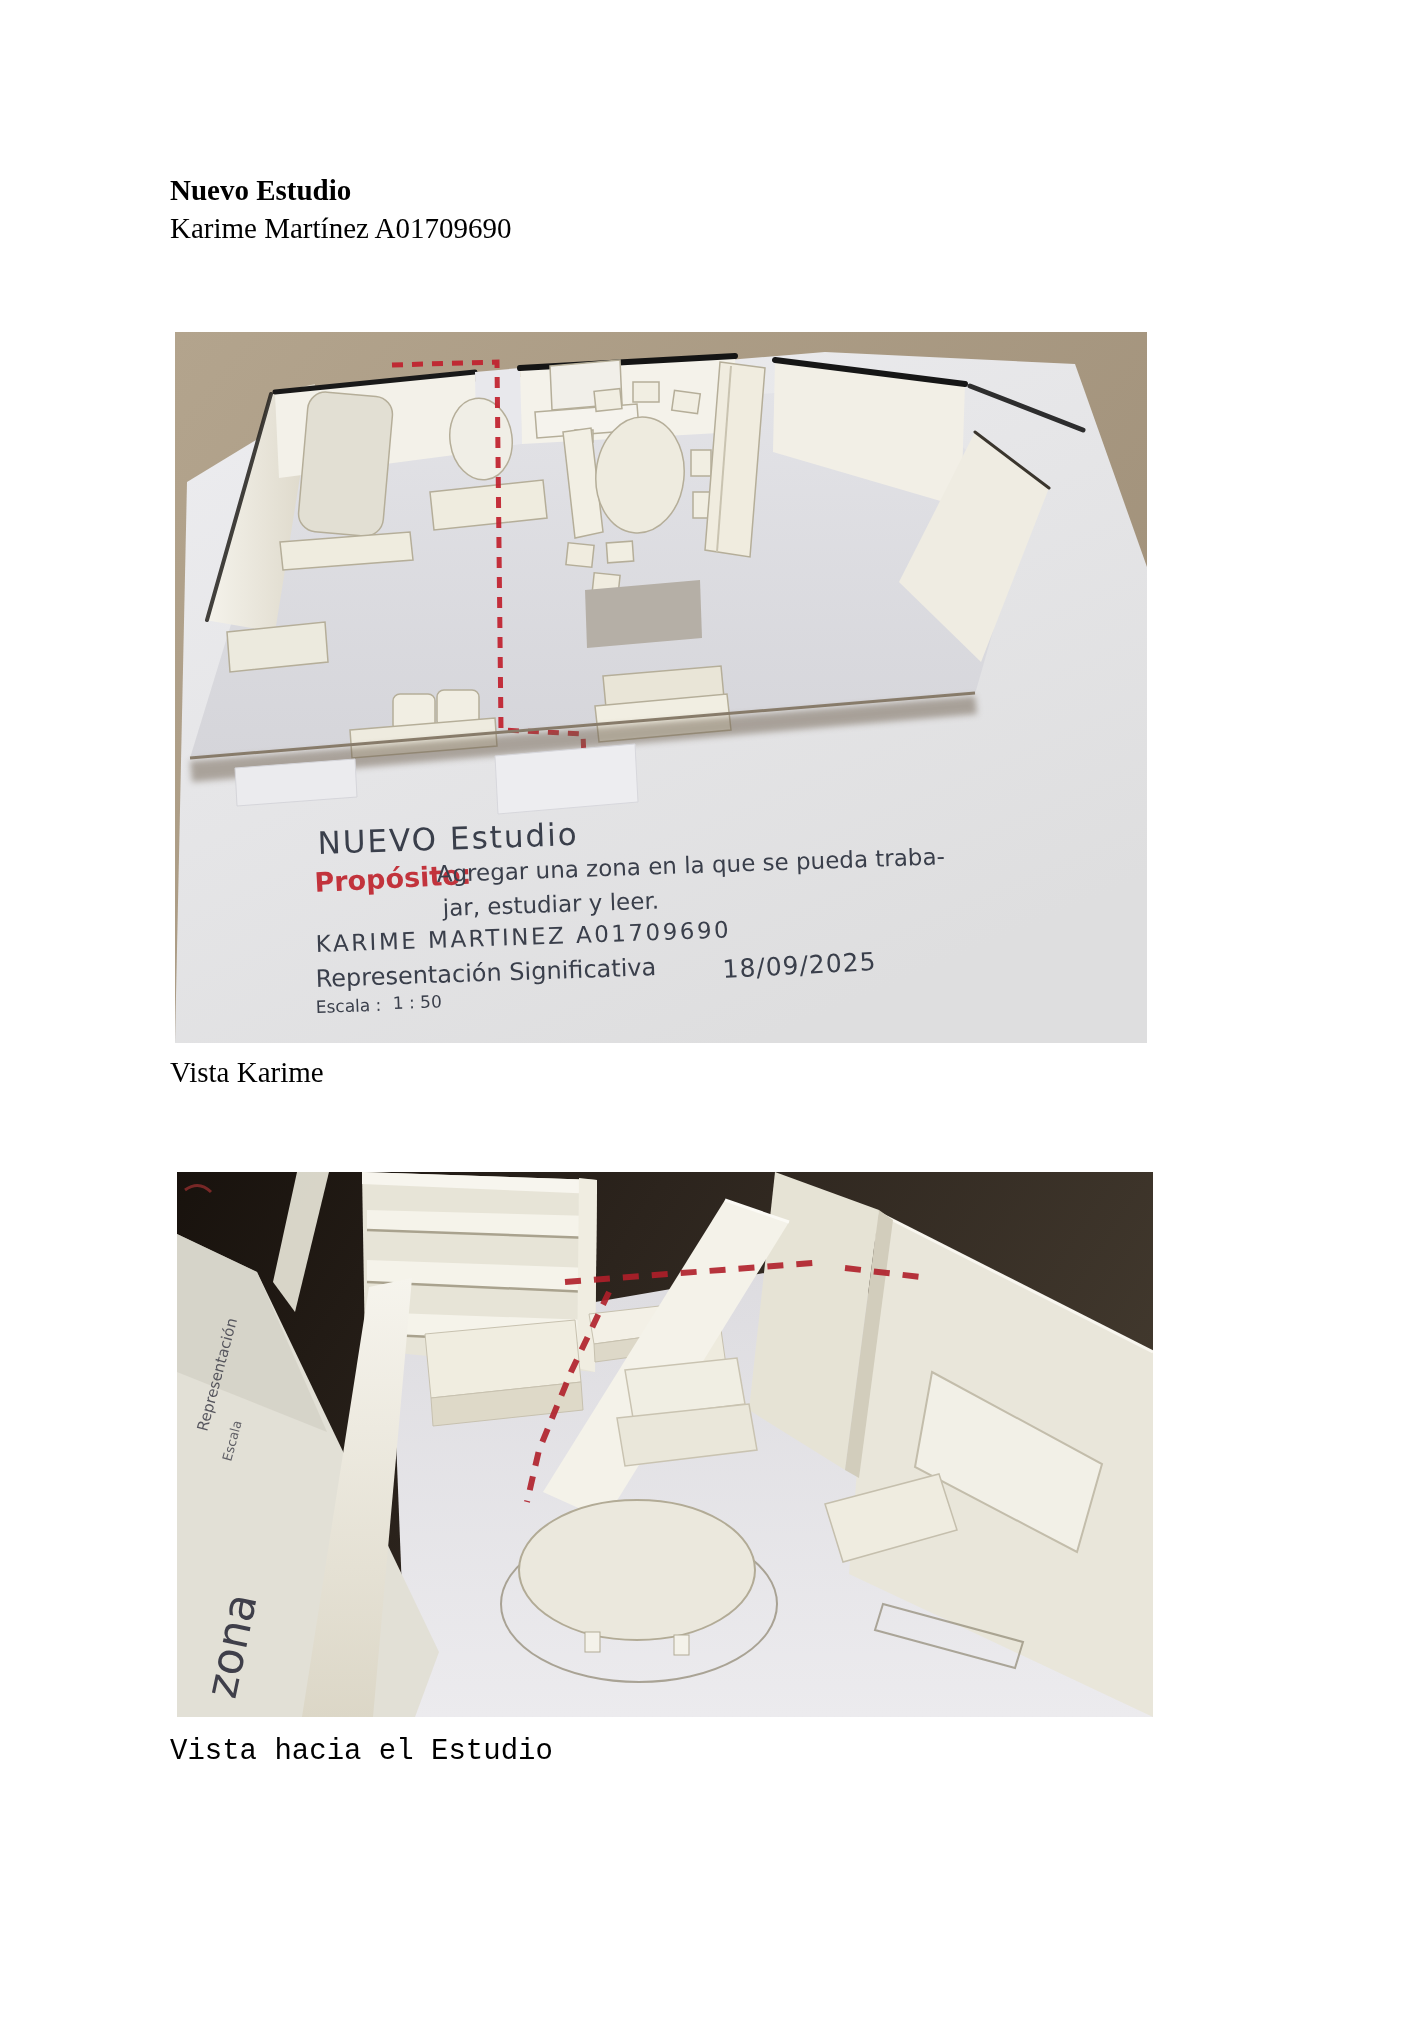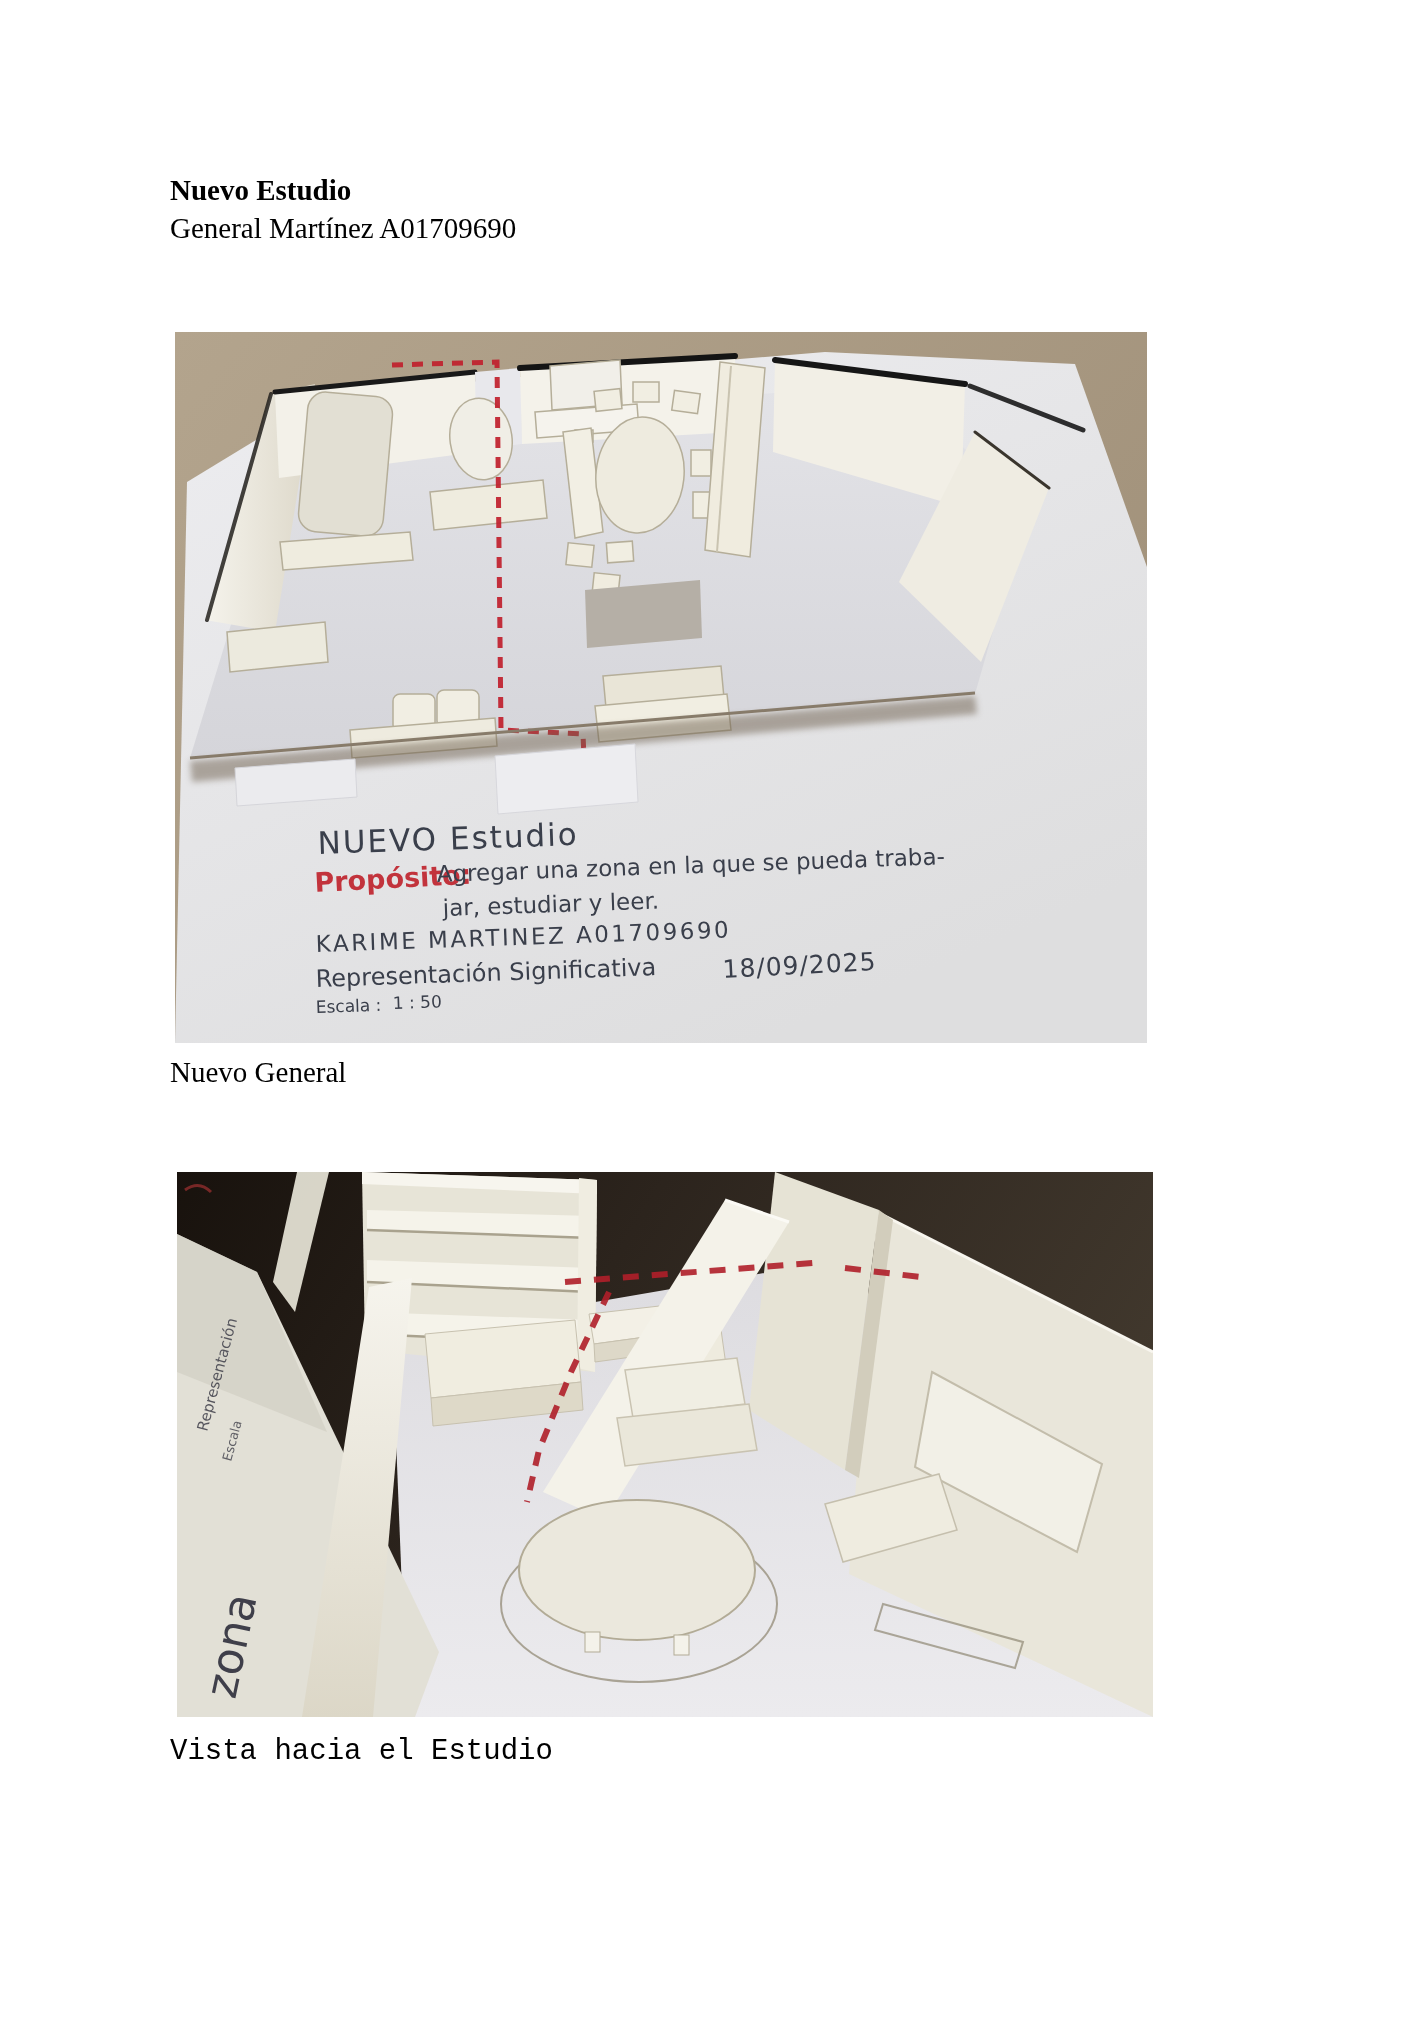--- a/index.html
+++ b/index.html
@@ -12,21 +12,21 @@
   .photo{position:absolute;overflow:hidden;background:#888;}
   #photo1{left:175px;top:332px;width:972px;height:711px;}
   #photo2{left:177px;top:1172px;width:976px;height:545px;}
   svg{display:block;}
   .hand{font-family:"DejaVu Sans", sans-serif;}
 </style>
 </head>
 <body>
 
 <div class="doc-text bold" style="top:172px;">Nuevo Estudio</div>
-<div class="doc-text" style="top:210px;">General Martínez A01709690</div>
+<div class="doc-text" style="top:210px;">Karime Martínez A01709690</div>
 
 <div id="photo1" class="photo">
 <svg width="972" height="711" viewBox="0 0 972 711">
   <defs>
     <linearGradient id="tanG" x1="0" y1="0" x2="1" y2="0.6">
       <stop offset="0" stop-color="#b3a48d"></stop>
           <stop offset="1" stop-color="#a1917a"></stop>
     </linearGradient>
     <linearGradient id="paperG" x1="0" y1="0" x2="0.6" y2="1">
       <stop offset="0" stop-color="#ededf0"></stop>
@@ -128,21 +128,21 @@
     <text x="268" y="584" font-size="23" transform="rotate(-2 268 584)">jar, estudiar y leer.</text>
     <text x="141" y="620" font-size="23" letter-spacing="2.5" transform="rotate(-2 141 620)">KARIME MARTINEZ  A01709690</text>
     <text x="141" y="655" font-size="24" transform="rotate(-2 141 655)">Representación Significativa</text>
     <text x="548" y="646" font-size="25" letter-spacing="1" transform="rotate(-3 548 646)">18/09/2025</text>
     <text x="141" y="681" font-size="17" transform="rotate(-2 141 681)">Escala :</text>
     <text x="218" y="677" font-size="17" transform="rotate(-2 218 677)">1 : 50</text>
   </g>
 </svg>
 </div>
 
-<div class="doc-text" style="top:1054px;">Nuevo General</div>
+<div class="doc-text" style="top:1054px;">Vista Karime</div>
 
 <div id="photo2" class="photo">
 <svg width="976" height="545" viewBox="0 0 976 545">
   <defs>
     <linearGradient id="darkG" x1="0" y1="0" x2="1" y2="0.35">
       <stop offset="0" stop-color="#18120d"></stop>
           <stop offset="0.45" stop-color="#2c241d"></stop>
           <stop offset="1" stop-color="#41382d"></stop>
     </linearGradient>
     <linearGradient id="floor2G" x1="0" y1="0" x2="0" y2="1">

